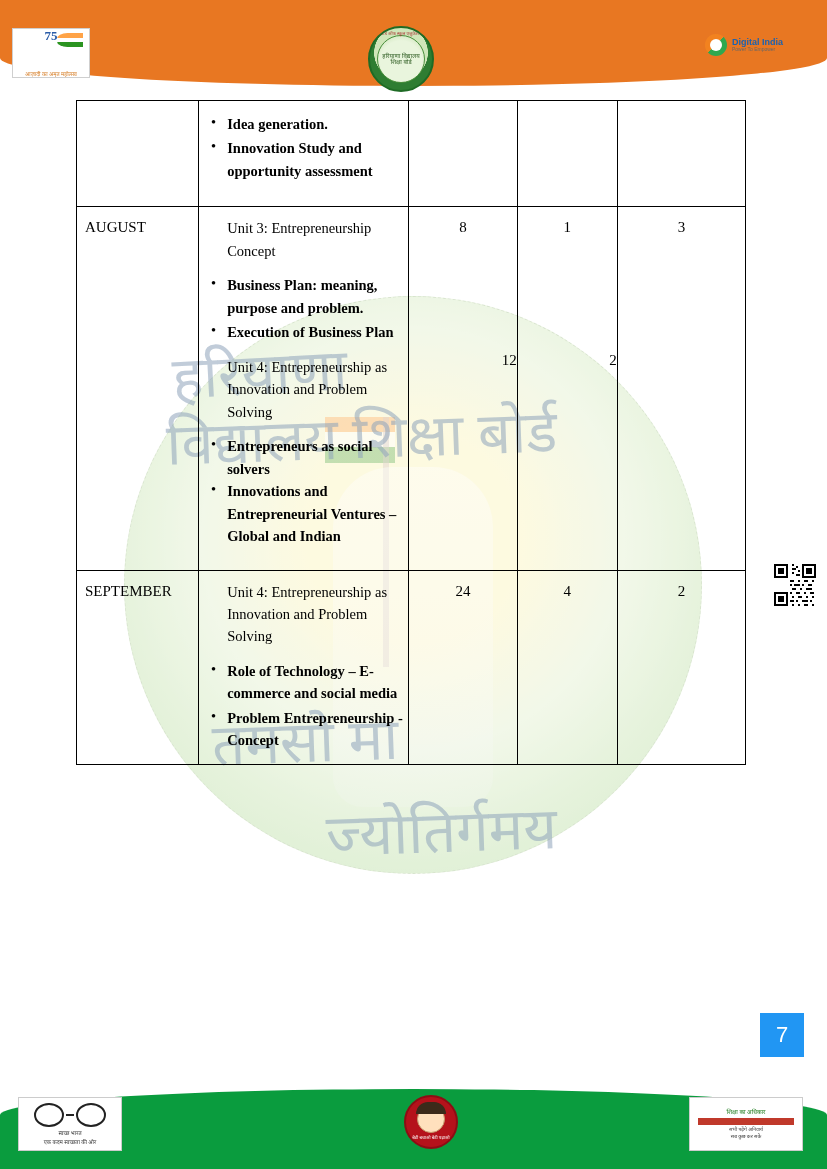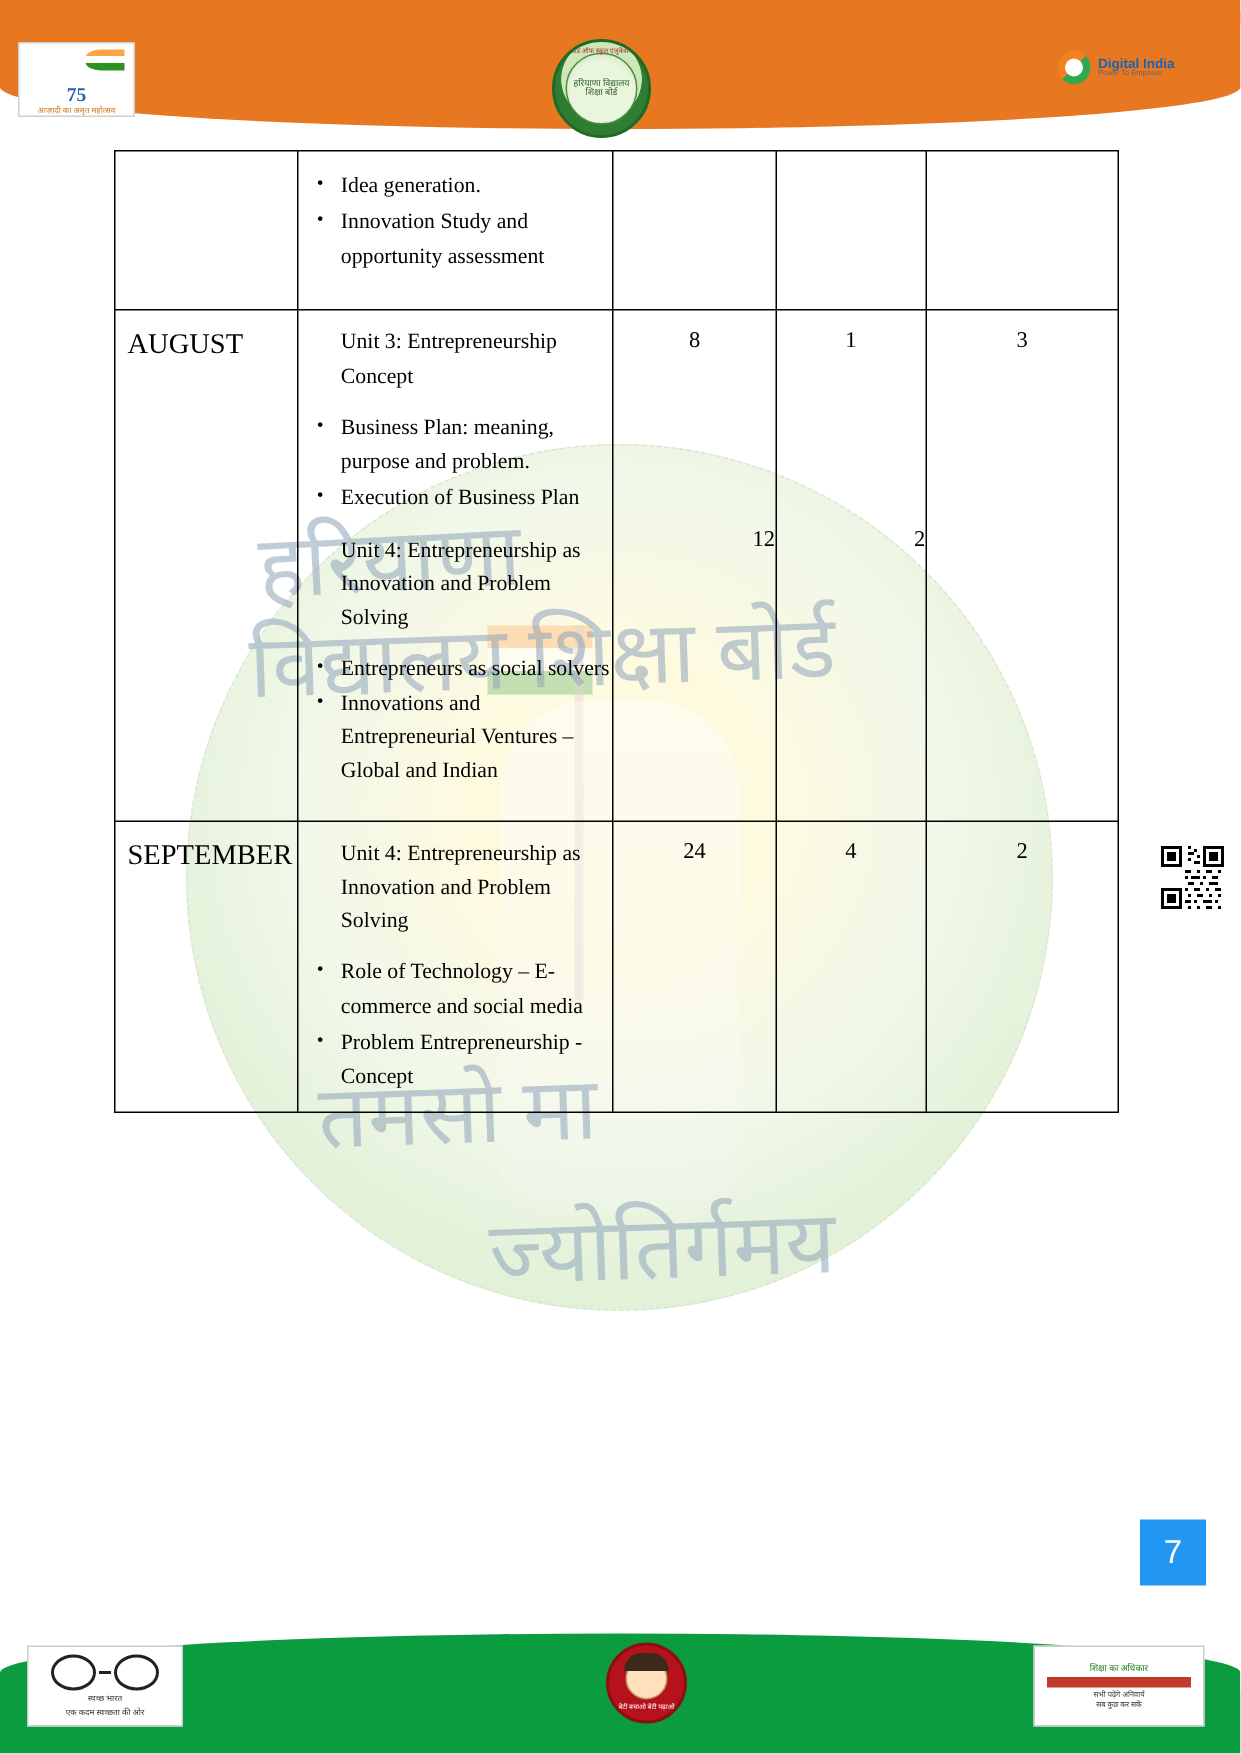--- a/index.html
+++ b/index.html
@@ -39,21 +39,21 @@
     background: #e87722;
   }
   .emblem-left {
     position: absolute;
     top: 28px; left: 12px;
     width: 76px; height: 48px;
     background: #ffffff;
     border: 1px solid #cfcfcf;
     display: flex;
     align-items: center;
-    justify-content: flex-end;
+    justify-content: space-between;
     flex-direction: column;
     overflow: hidden;
   }
   .emblem-left .a75 {
     font-size: 13px;
     color: #2b5ca8;
     font-weight: bold;
     line-height: 1;
   }
   .emblem-left .amrit {
@@ -185,21 +185,21 @@
     padding: 0;
     background: transparent;
   }
   .col-month { width: 122px; }
   .col-topic { width: 210px; }
   .col-a { width: 108px; }
   .col-b { width: 100px; }
   .col-c { width: 128px; }
   .month-label {
     padding: 12px 0 0 8px;
-    font-size: 19px;
+    font-size: 15px;
   }
   .num {
     text-align: center;
     padding-top: 12px;
     font-size: 15px;
   }
   .num-mid {
     text-align: right;
     padding-top: 116px;
     font-size: 15px;
@@ -212,20 +212,21 @@
   ul.bullets {
     list-style: none;
     margin: 12px 0 0 0;
     padding: 0;
   }
   ul.bullets li {
     position: relative;
     padding-left: 28px;
     margin-bottom: 2px;
     line-height: 1.55;
+    font-weight: bold;
   }
   ul.bullets li::before {
     content: "\2022";
     position: absolute;
     left: 12px;
     top: -1px;
     font-size: 13px;
   }
   ul.bullets.tight li { margin-bottom: 0px; }
   .spacer-sm { height: 10px; }

